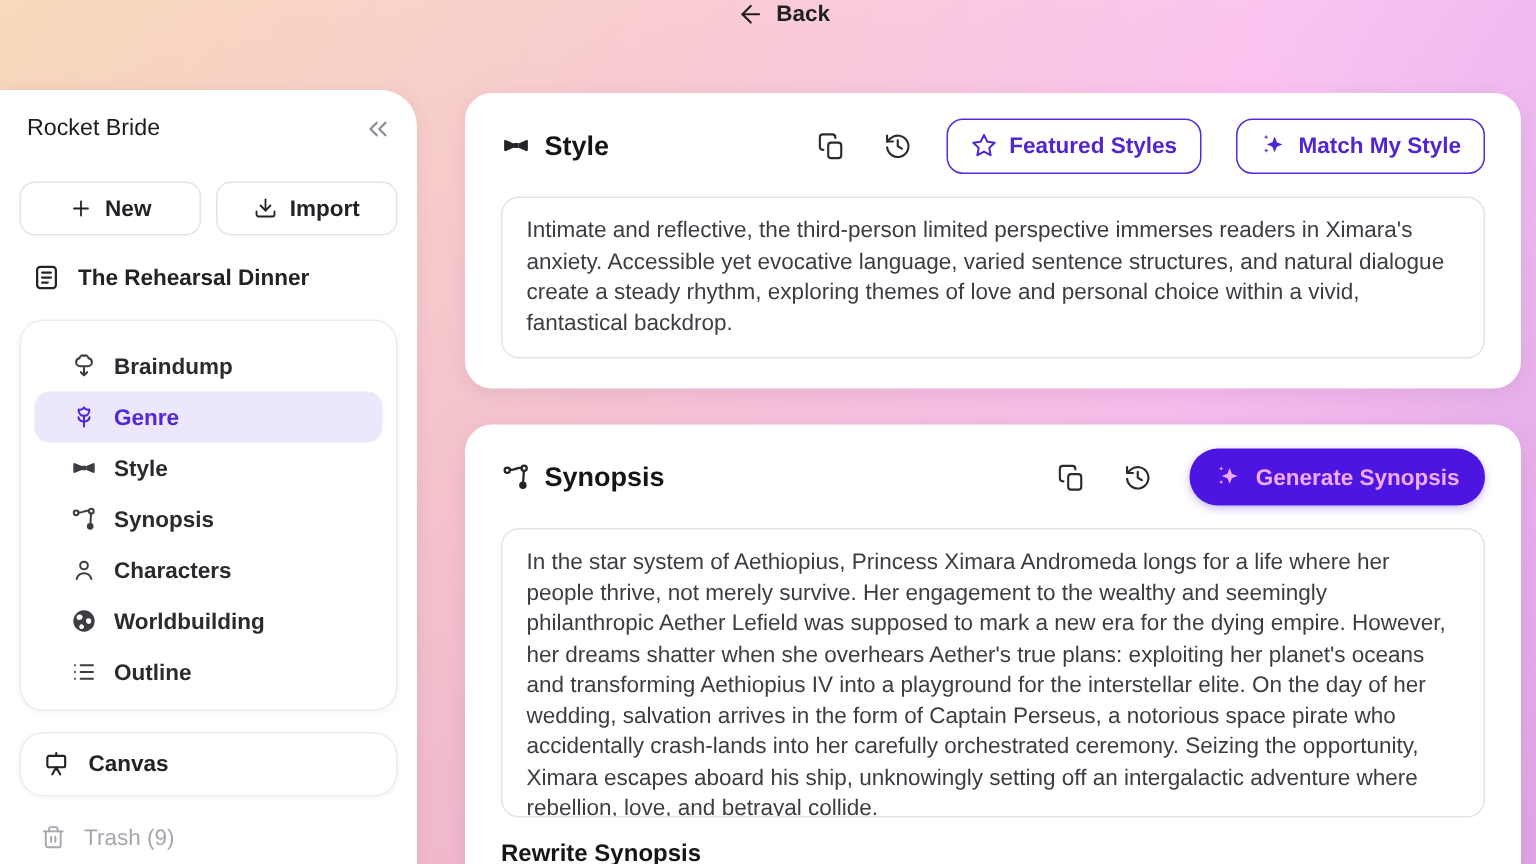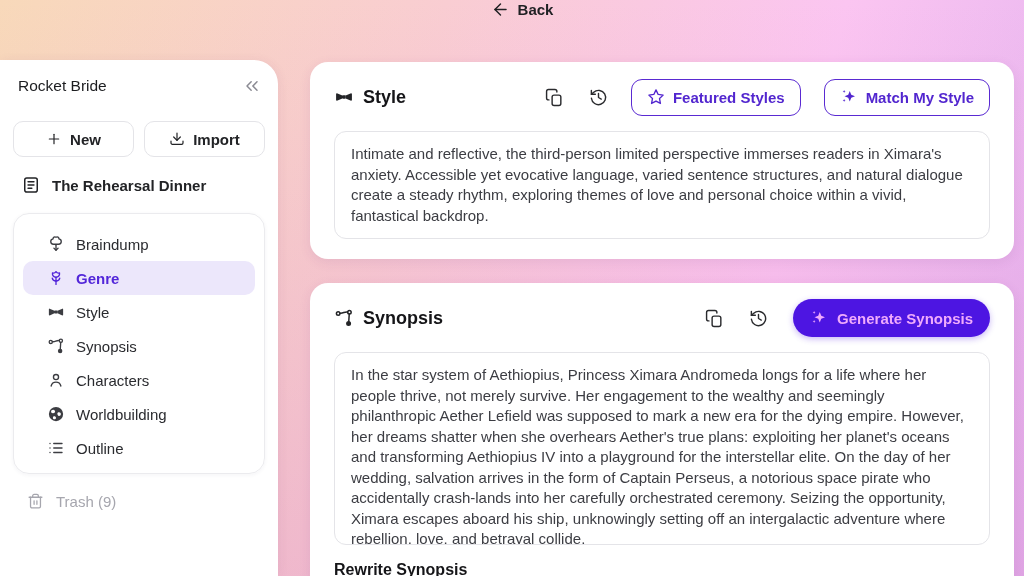--- a/index.html
+++ b/index.html
@@ -31,21 +31,21 @@
   .sb-btnrow { display:flex; gap:10px; margin-top:25px; }
   .sb-btn { flex:1; height:36px; display:flex; align-items:center; justify-content:center; gap:8px; background:#fff; border:1px solid #e4e4e8; border-radius:10px; font-size:15px; font-weight:600; color:#222326; cursor:pointer; }
   .doc-row { display:flex; align-items:center; gap:11px; padding:9px 8px; margin-top:9px; border-radius:10px; font-size:15px; font-weight:600; color:#222326; cursor:pointer; }
   .sb-card { margin-top:9px; border:1px solid #ebebee; border-radius:16px; padding:9px 9px 8px 9px; box-shadow:0 1px 4px rgba(40,30,80,0.05); }
   .bible-head { display:flex; align-items:center; gap:10px; padding:2px 2px 2px 2px; cursor:pointer; }
   .bible-icon-box { width:27px; height:27px; border:1.5px solid #5a2ad2; border-radius:7px; display:flex; align-items:center; justify-content:center; color:#4f1fd6; }
   .bible-label { flex:1; font-size:15.5px; font-weight:700; color:#4a1cd4; }
   .toggle { width:41px; height:22px; border-radius:11px; background:#4316db; position:relative; cursor:pointer; flex-shrink:0; }
   .toggle .knob { position:absolute; top:1px; right:1px; width:20px; height:20px; border-radius:50%; background:#fff; box-shadow:0 1px 2px rgba(0,0,0,0.25); }
   .bible-items { margin-top:4px; }
-  .nav-item { display:flex; align-items:center; gap:11px; height:34px; padding:0 10px 0 24px; border-radius:10px; font-size:15px; font-weight:400; color:#2a2b2f; cursor:pointer; }
+  .nav-item { display:flex; align-items:center; gap:11px; height:34px; padding:0 10px 0 24px; border-radius:10px; font-size:15px; font-weight:700; color:#2a2b2f; cursor:pointer; }
   .nav-item .nv-ic { color:#3c3d42; }
   .nav-item.selected { background:#ece7fb; color:#5226d9; font-weight:600; }
   .nav-item.selected .nv-ic { color:#5226d9; }
   .canvas-card { margin-top:14px; border:1px solid #ebebee; border-radius:16px; padding:11px 14px; display:flex; align-items:center; gap:12px; font-size:15px; font-weight:600; color:#222326; box-shadow:0 1px 4px rgba(40,30,80,0.05); cursor:pointer; }
   .trash-row { margin-top:15px; display:flex; align-items:center; gap:12px; padding:4px 14px; font-size:15px; font-weight:500; color:#a6a6ae; cursor:pointer; }
 
   
   .main { position:absolute; left:310px; top:62px; width:704px; }
   .card { background:#fff; border-radius:18px; box-shadow:0 3px 12px rgba(110,50,130,0.10); padding:16px 24px 20px 24px; }
   .card + .card { margin-top:24px; }
@@ -279,20 +279,31 @@
               <line x1="4" y1="6" x2="4.01" y2="6"></line>
               <line x1="4" y1="12" x2="4.01" y2="12"></line>
               <line x1="4" y1="18" x2="4.01" y2="18"></line>
             </svg>
           </span>
         <span>Outline</span>
       </div>
     </div>
   </div>
 
+  <div class="canvas-card">
+    <span>
+        <svg class="ic" width="19" height="19" viewBox="0 0 24 24" stroke-width="1.8">
+          <rect x="4.5" y="5" width="15" height="9.5" rx="1.5"></rect>
+          <path d="M12 2.5V5"></path>
+          <path d="M12 14.5v2"></path>
+          <path d="M8.7 20.5l3.3-6 3.3 6"></path>
+        </svg>
+      </span>
+    <span>Canvas</span>
+  </div>
 
   <div class="trash-row">
     <span>
         <svg class="ic" width="17" height="17" viewBox="0 0 24 24" stroke-width="1.8">
           <polyline points="3 6 5 6 21 6"></polyline>
           <path d="M19 6v13a2 2 0 0 1-2 2H7a2 2 0 0 1-2-2V6"></path>
           <path d="M8 6V4a2 2 0 0 1 2-2h4a2 2 0 0 1 2 2v2"></path>
           <line x1="10" y1="11" x2="10" y2="16"></line>
           <line x1="14" y1="11" x2="14" y2="16"></line>
         </svg>

